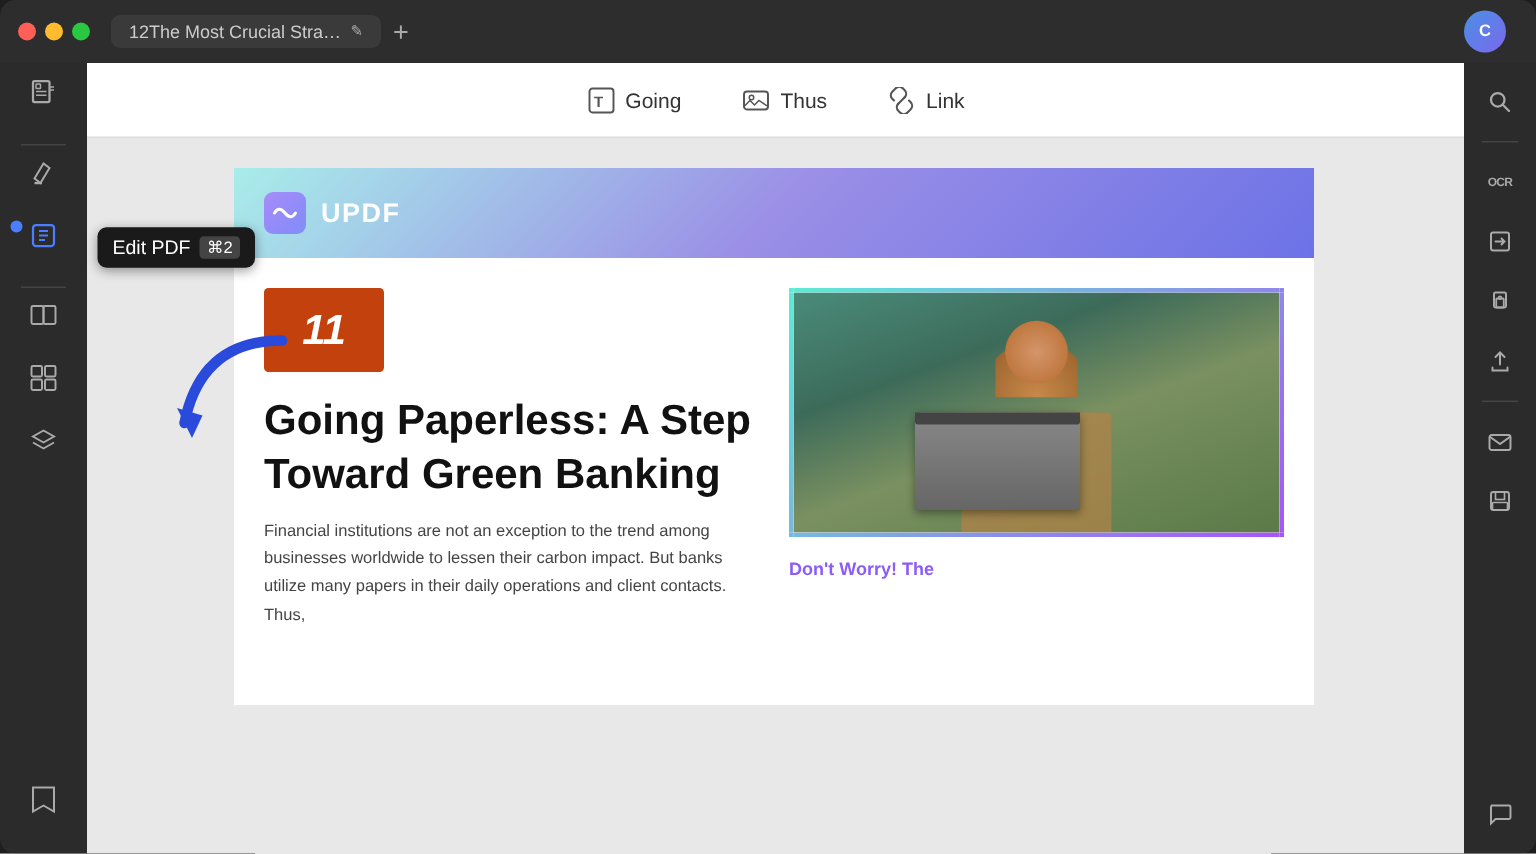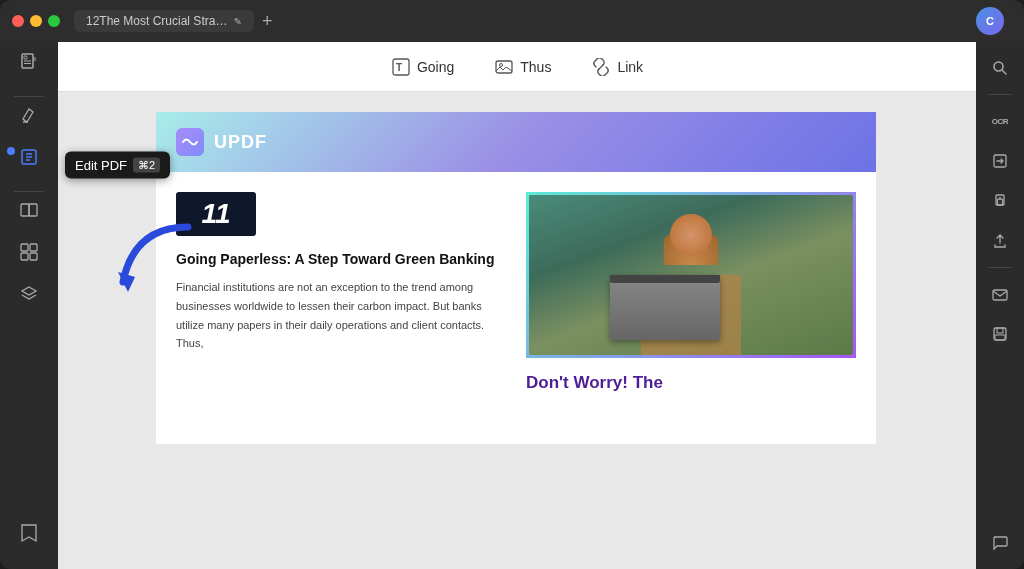--- a/index.html
+++ b/index.html
@@ -235,51 +235,51 @@
       gap: 20px;
       padding: 20px;
     }
     .pdf-left, .pdf-right {
       display: flex;
       flex-direction: column;
     }
 
     
     .num-badge {
-      background: #0f172a;
+      background: #c2410c;
       color: #fff;
       font-size: 28px;
       font-weight: 900;
       font-style: italic;
       width: 80px;
-      height: 44px;
+      height: 56px;
       display: flex;
       align-items: center;
       justify-content: center;
       border-radius: 3px;
       margin-bottom: 14px;
     }
 
     .pdf-heading {
-      font-size: 14px;
+      font-size: 28px;
       font-weight: 900;
       color: #111;
       line-height: 1.3;
       margin-bottom: 10px;
     }
     .pdf-body {
       font-size: 11px;
       color: #444;
       line-height: 1.7;
     }
 
     .pdf-right-subheading {
-      font-size: 17px;
+      font-size: 12px;
       font-weight: 900;
-      color: #4c1d95;
+      color: #8b5cf6;
       line-height: 1.3;
     }
 
     
     .right-sidebar {
       width: 48px;
       background: #2b2b2b;
       display: flex;
       flex-direction: column;
       align-items: center;

